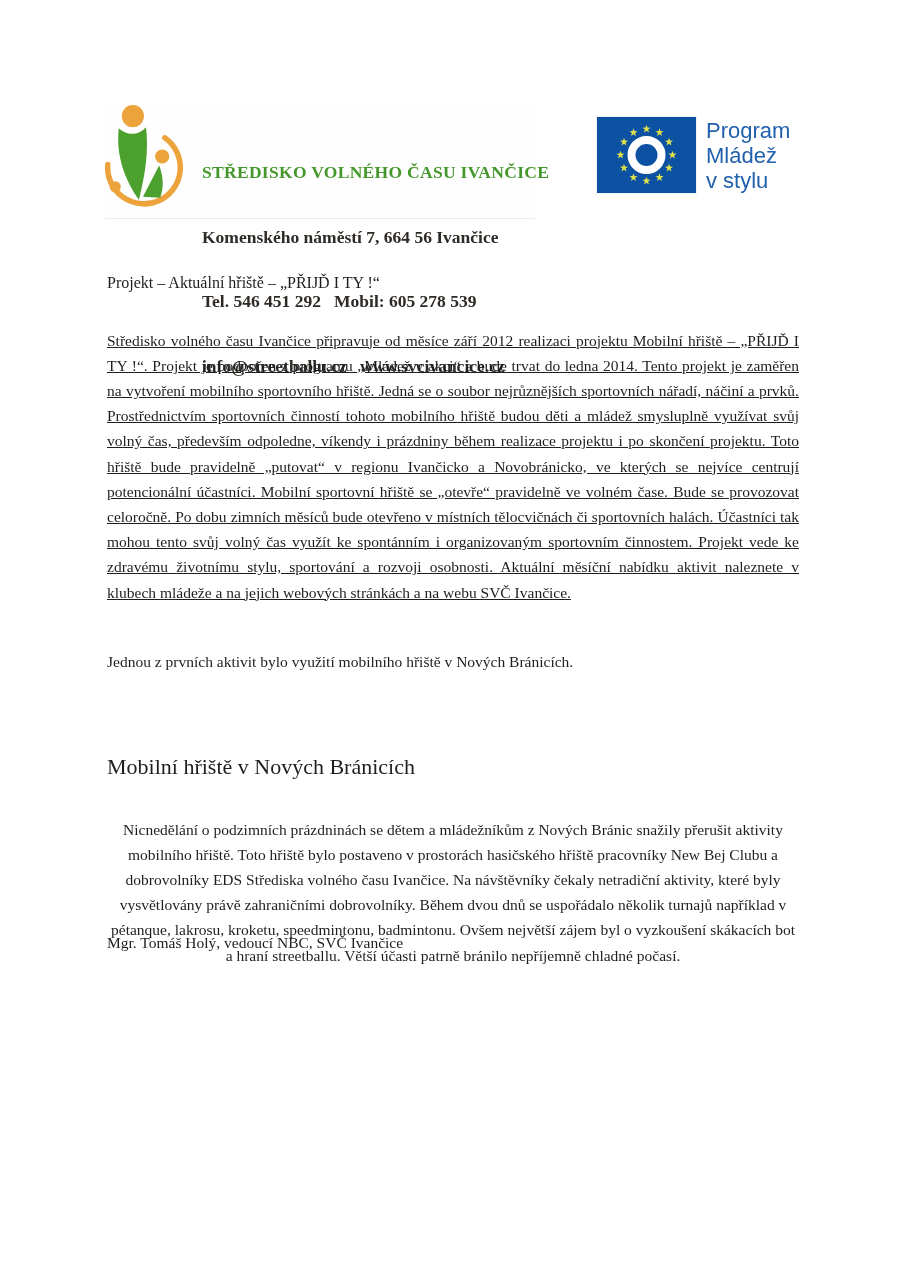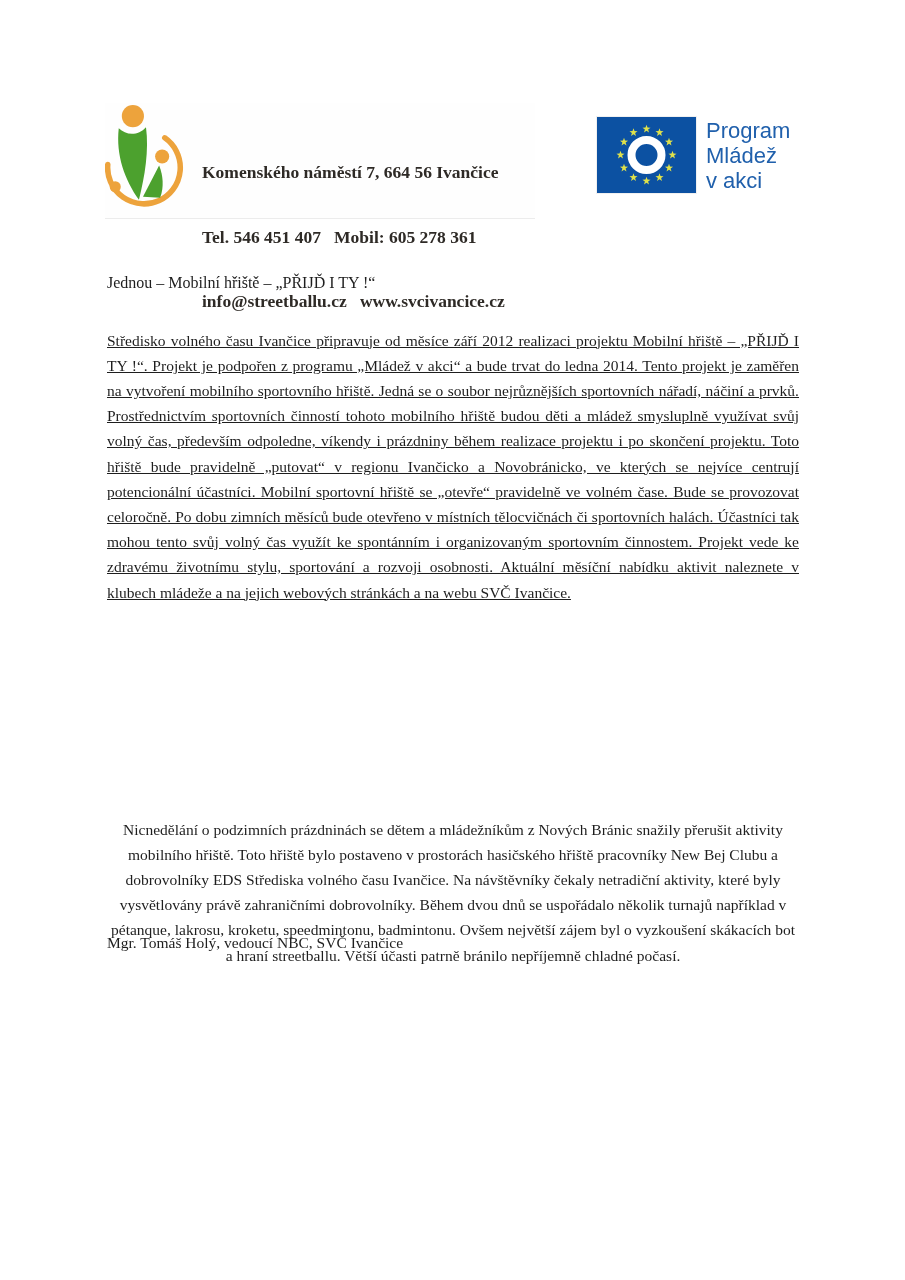--- a/index.html
+++ b/index.html
@@ -93,22 +93,23 @@
 
       <circle cx="27" cy="13" r="11" fill="#eda33c"></circle>
 
       <path d="M13,25 C10,52 19,76 33,96 C39,72 43,47 40,24 C32,33 20,32 13,25 Z" fill="#4ca12e"></path>
 
       <circle cx="56" cy="53" r="7" fill="#eda33c"></circle>
 
       <path d="M37,93 L53,62 C57,72 58,83 54,94 Z" fill="#4ca12e"></path>
     </svg>
     <div class="svc-text">
+      <div class="svc-org">STŘEDISKO VOLNÉHO ČASU IVANČICE</div>
       <div>Komenského náměstí 7, 664 56 Ivančice</div>
-      <div>Tel. 546 451 407   Mobil: 605 278 361</div>
+      <div>Tel. 546 451 292   Mobil: 605 278 539</div>
       <div>info@streetballu.cz   www.svcivancice.cz</div>
     </div>
   </div>
 
   <div class="eu-logo">
     <svg class="eu-flag" width="99" height="76" viewBox="0 0 99 76" aria-hidden="true">
       <defs>
         <path id="star" d="M0,-5 L1.18,-1.62 4.76,-1.55 1.9,0.62 2.94,4.05 0,2 -2.94,4.05 -1.9,0.62 -4.76,-1.55 -1.18,-1.62 Z"></path>
       </defs>
       <rect x="0" y="0" width="99" height="76" fill="#0c51a2"></rect>
@@ -124,27 +125,29 @@
         <use href="#star" transform="translate(27,25) scale(0.85)"></use>
         <use href="#star" transform="translate(36.5,15.5) scale(0.85)"></use>
         <use href="#star" transform="translate(49.5,12) scale(0.85)"></use>
         <use href="#star" transform="translate(62.5,15.5) scale(0.85)"></use>
         <use href="#star" transform="translate(72,25) scale(0.85)"></use>
       </g>
     </svg>
     <div class="eu-text">
       <div>Program</div>
       <div>Mládež</div>
-      <div>v akci</div>
+      <div>v stylu</div>
     </div>
   </div>
 
-  <div class="doc-title">Jednou – Mobilní hřiště –  „PŘIJĎ I TY !“</div>
+  <div class="doc-title">Projekt – Aktuální hřiště –  „PŘIJĎ I TY !“</div>
 
   <p class="doc-para-intro">Středisko volného času Ivančice připravuje od měsíce září 2012 realizaci projektu Mobilní hřiště – „PŘIJĎ I TY !“.  Projekt je podpořen z programu „Mládež v akci“ a bude trvat do ledna 2014. Tento projekt je zaměřen na vytvoření mobilního sportovního hřiště. Jedná se o soubor nejrůznějších sportovních nářadí, náčiní a prvků. Prostřednictvím sportovních činností tohoto mobilního hřiště budou děti a mládež smysluplně využívat svůj volný čas, především odpoledne, víkendy i prázdniny během realizace projektu i po skončení projektu. Toto hřiště bude pravidelně „putovat“ v regionu Ivančicko a Novobránicko, ve kterých se nejvíce centrují potencionální účastníci. Mobilní sportovní hřiště se „otevře“ pravidelně ve volném čase. Bude se provozovat celoročně. Po dobu zimních měsíců bude otevřeno v místních tělocvičnách či sportovních halách. Účastníci tak mohou tento svůj volný čas využít ke spontánním i organizovaným sportovním činnostem. Projekt vede ke zdravému životnímu stylu, sportování a rozvoji osobnosti. Aktuální měsíční nabídku aktivit naleznete v klubech mládeže a na jejich webových stránkách a na webu SVČ Ivančice.</p>
 
+  <p class="doc-para-note">Jednou z prvních aktivit bylo využití mobilního hřiště v Nových Bránicích.</p>
 
+  <h2 class="doc-section-heading">Mobilní hřiště v Nových Bránicích</h2>
 
   <p class="doc-para-report">Nicnedělání o podzimních prázdninách se dětem a mládežníkům z Nových Bránic snažily přerušit aktivity mobilního hřiště. Toto hřiště bylo postaveno v prostorách hasičského hřiště pracovníky New Bej Clubu a dobrovolníky EDS Střediska volného času Ivančice. Na návštěvníky čekaly netradiční aktivity, které byly vysvětlovány právě zahraničními dobrovolníky. Během dvou dnů se uspořádalo několik turnajů například v pétanque, lakrosu, kroketu, speedmintonu, badmintonu. Ovšem největší zájem byl o vyzkoušení skákacích bot a hraní streetballu. Větší účasti patrně bránilo nepříjemně chladné počasí.</p>
 
   <div class="doc-signature">Mgr. Tomáš Holý, vedoucí NBC, SVČ Ivančice</div>
 
 </div>
 
 </body></html>

